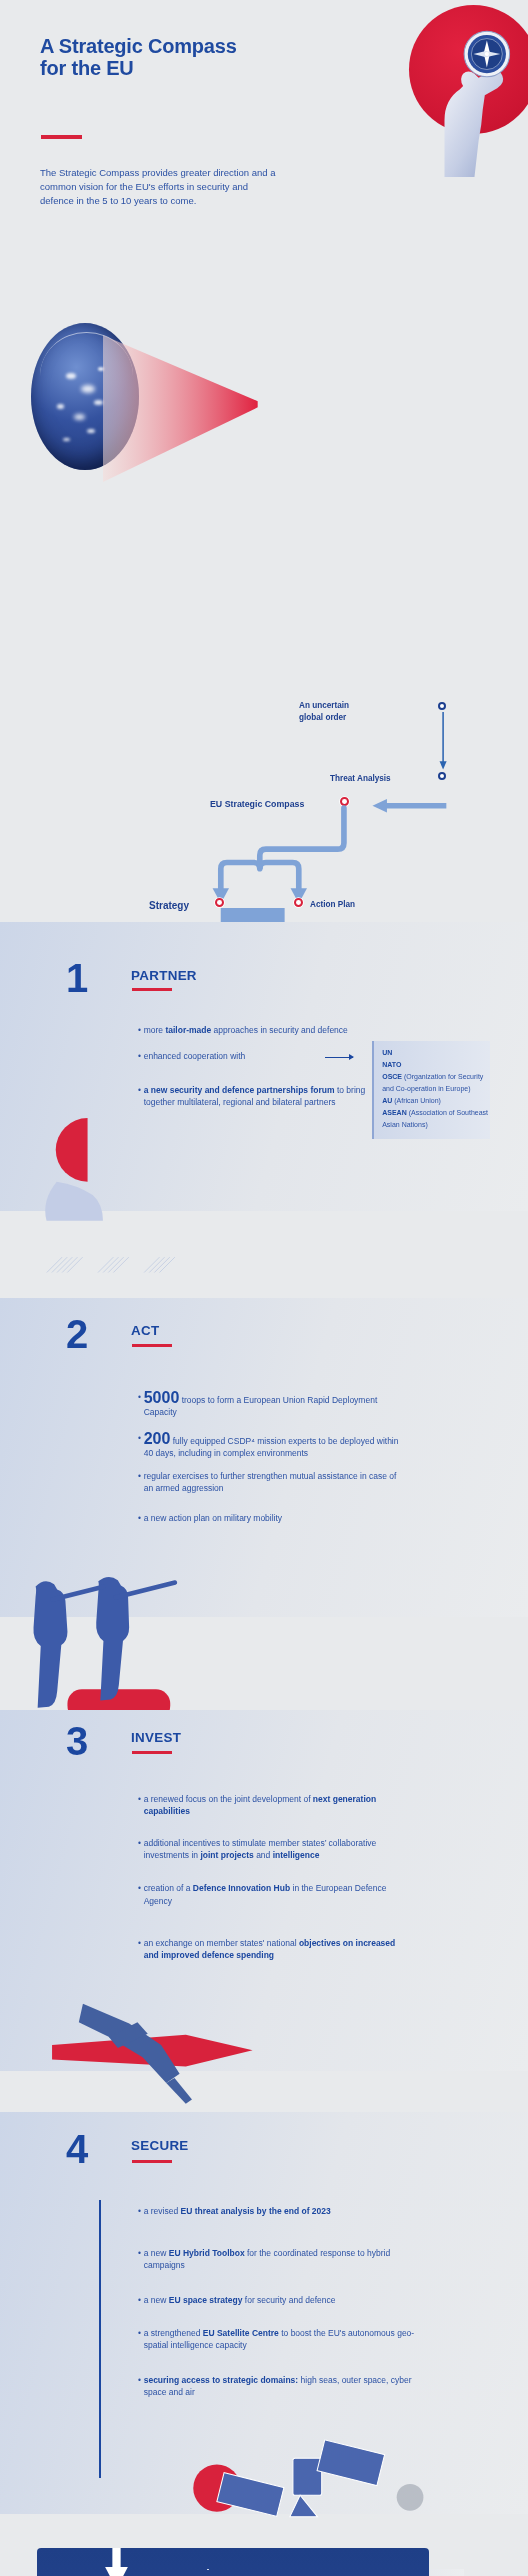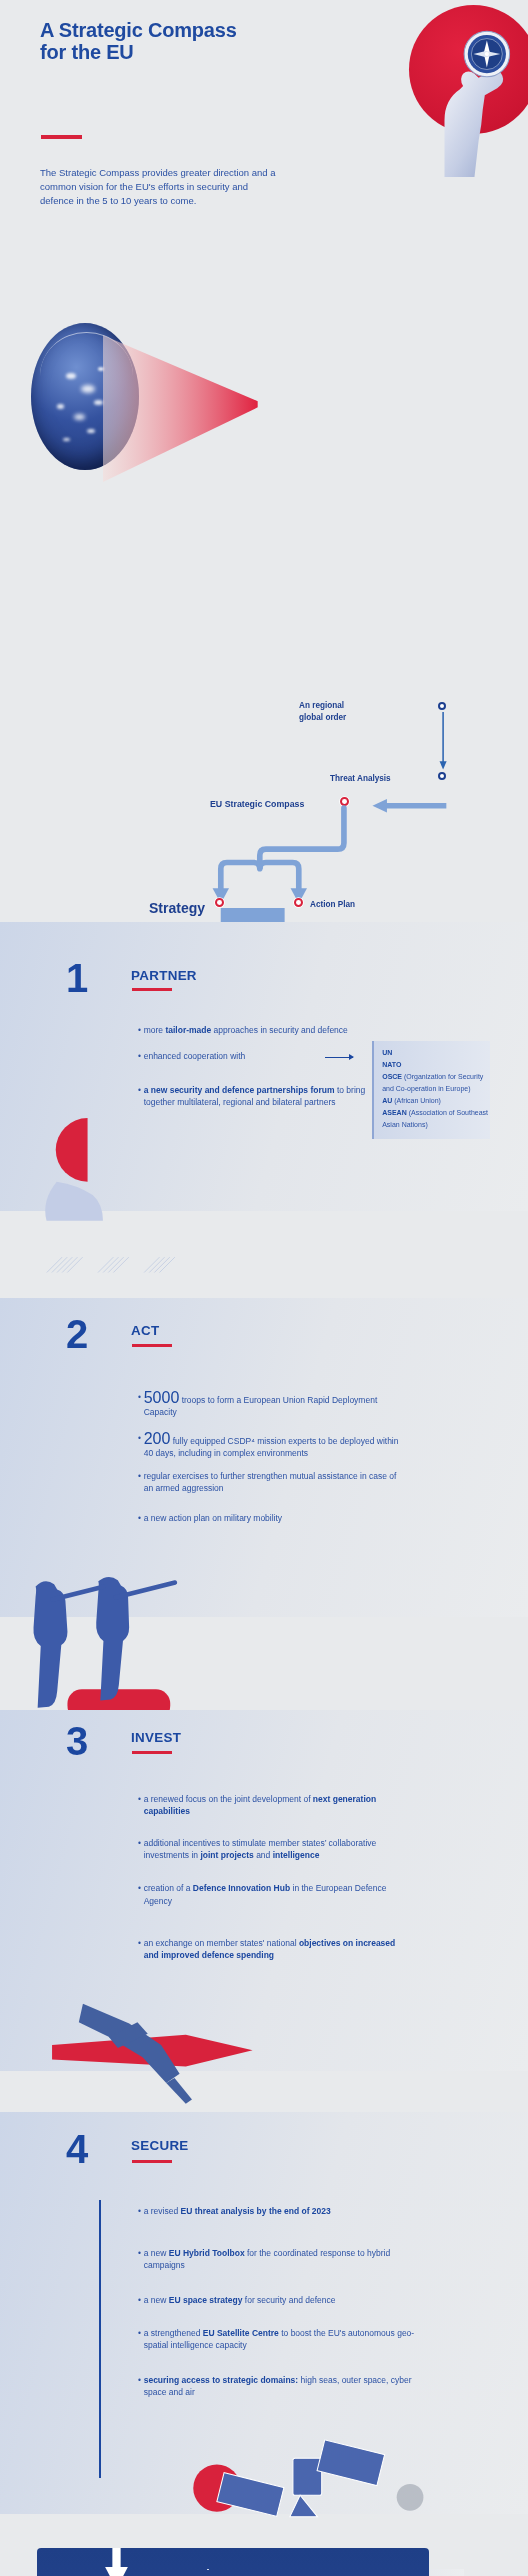--- a/index.html
+++ b/index.html
@@ -8,21 +8,21 @@
     background: #e8eaec;
     font-family: "Liberation Sans", sans-serif;
   }
   body { width: 528px; height: 3602px; position: relative; overflow: hidden; }
 
   .page { position: relative; width: 528px; height: 3602px; background: #e8eaec; }
 
   
   .header { position: relative; height: 319px; }
   .title {
-    position: absolute; left: 40px; top: 19px;
+    position: absolute; left: 40px; top: 35px;
     font-size: 20px; font-weight: bold; line-height: 1.12;
     color: #1f4aa0; letter-spacing: -0.2px; width: 247px;
   }
   .title-rule {
     position: absolute; left: 41px; top: 135px;
     width: 41px; height: 3.6px; background: #d8223c;
   }
   .intro {
     position: absolute; left: 40px; top: 166px; width: 237px;
     font-size: 9.5px; line-height: 1.48; color: #2b51a4;
@@ -71,21 +71,21 @@
   }
   .sec-title {
     position: absolute; left: 131px; font-size: 13.4px; font-weight: bold;
     color: #1b47a0; letter-spacing: 0.3px;
   }
   .sec-rule { position: absolute; left: 132px; width: 40px; height: 2.6px; background: #d8223c; }
   .bullets { position: absolute; left: 138px; width: 268px; color: #2b51a4; }
   .bullet { font-size: 8.5px; line-height: 1.42; margin-bottom: 11.3px; position: relative; padding-left: 5.7px; }
   .bullet:before { content: "•"; position: absolute; left: 0; top: 0; }
   .bullet b { font-weight: bold; color: #1b47a0; }
-  .bignum { font-size: 16px; font-weight: normal; color: #1b47a0; line-height: .9; }
+  .bignum { font-size: 16px; font-weight: bold; color: #1b47a0; line-height: .9; }
 
   .org-box {
     position: absolute; padding: 6.2px 0 7.2px 8.2px; width: 118px;
     border-left: 2.1px solid #8fa6d4;
     background: linear-gradient(to right, #cfd8ea 0%, #e3e8f1 100%);
     color: #2b51a4; font-size: 7px; line-height: 1.72;
   }
   .org-box b { font-weight: bold; color: #1b47a0; }
   .arrow-h {
     position: absolute; width: 28px; height: 1px; background: #1b47a0;
@@ -162,21 +162,21 @@
       <defs>
         <linearGradient id="beamg" x1="0" y1="0" x2="1" y2="0">
           <stop offset="0%" stop-color="#f6dcd9" stop-opacity=".55"></stop>
           <stop offset="100%" stop-color="#e02240"></stop>
         </linearGradient>
       </defs>
       <path d="M0 0 L300 128 L300 140 L0 285 Z" fill="url(#beamg)"></path>
     </svg>
 
     <div class="node-label" style="left:299px;top:381px;font-size:8.2px;line-height:1.5;">
-      <div>An  regional</div>
+      <div>An  uncertain</div>
       <div>global  order</div>
     </div>
     <div class="dot-blue" style="left:438px;top:383px;"></div>
 
     <svg style="position:absolute;left:439px;top:393px;" width="8.2" height="59" viewBox="0 0 16 115">
       <line x1="8" y1="0" x2="8" y2="98" stroke="#2b64b0" stroke-width="3"></line>
       <polygon points="8,112 1,96 15,96" fill="#2b64b0"></polygon>
     </svg>
     <div class="node-label" style="left:330px;top:455px;font-size:8.2px;">Threat Analysis</div>
     <div class="dot-blue" style="left:438px;top:453px;"></div>
@@ -189,21 +189,21 @@
     <div class="dot-red" style="left:340px;top:478px;"></div>
 
     <svg style="position:absolute;left:170px;top:484px;" width="196" height="118" viewBox="0 0 380 230">
       <path d="M338 10 L338 78 Q338 90 326 90 L186 90 Q174 90 174 102 L174 128" fill="none" stroke="#7fa3d7" stroke-width="11" stroke-linecap="round"></path>
       <path d="M174 128 Q174 116 162 116 L110 116 Q98 116 98 128 L98 170" fill="none" stroke="#7fa3d7" stroke-width="11"></path>
       <path d="M174 128 Q174 116 186 116 L238 116 Q250 116 250 128 L250 170" fill="none" stroke="#7fa3d7" stroke-width="11"></path>
       <polygon points="98,196 82,166 114,166" fill="#7fa3d7"></polygon>
       <polygon points="250,196 234,166 266,166" fill="#7fa3d7"></polygon>
     </svg>
 
-    <div class="node-label" style="left:149px;top:581px;font-size:14px;">Strategy</div>
+    <div class="node-label" style="left:149px;top:581px;font-size:10px;">Strategy</div>
     <div class="dot-red" style="left:215px;top:579px;"></div>
     <div class="node-label" style="left:310px;top:581px;font-size:8.2px;">Action Plan</div>
     <div class="dot-red" style="left:294px;top:579px;"></div>
 
     <svg style="position:absolute;left:93px;top:586px;" width="340" height="170" viewBox="0 0 660 330">
       <defs>
         <linearGradient id="trunkg" x1="0" y1="0" x2="0" y2="1">
           <stop offset="0%" stop-color="#84a8da"></stop>
             <stop offset="100%" stop-color="#6a93cf"></stop>
         </linearGradient>

